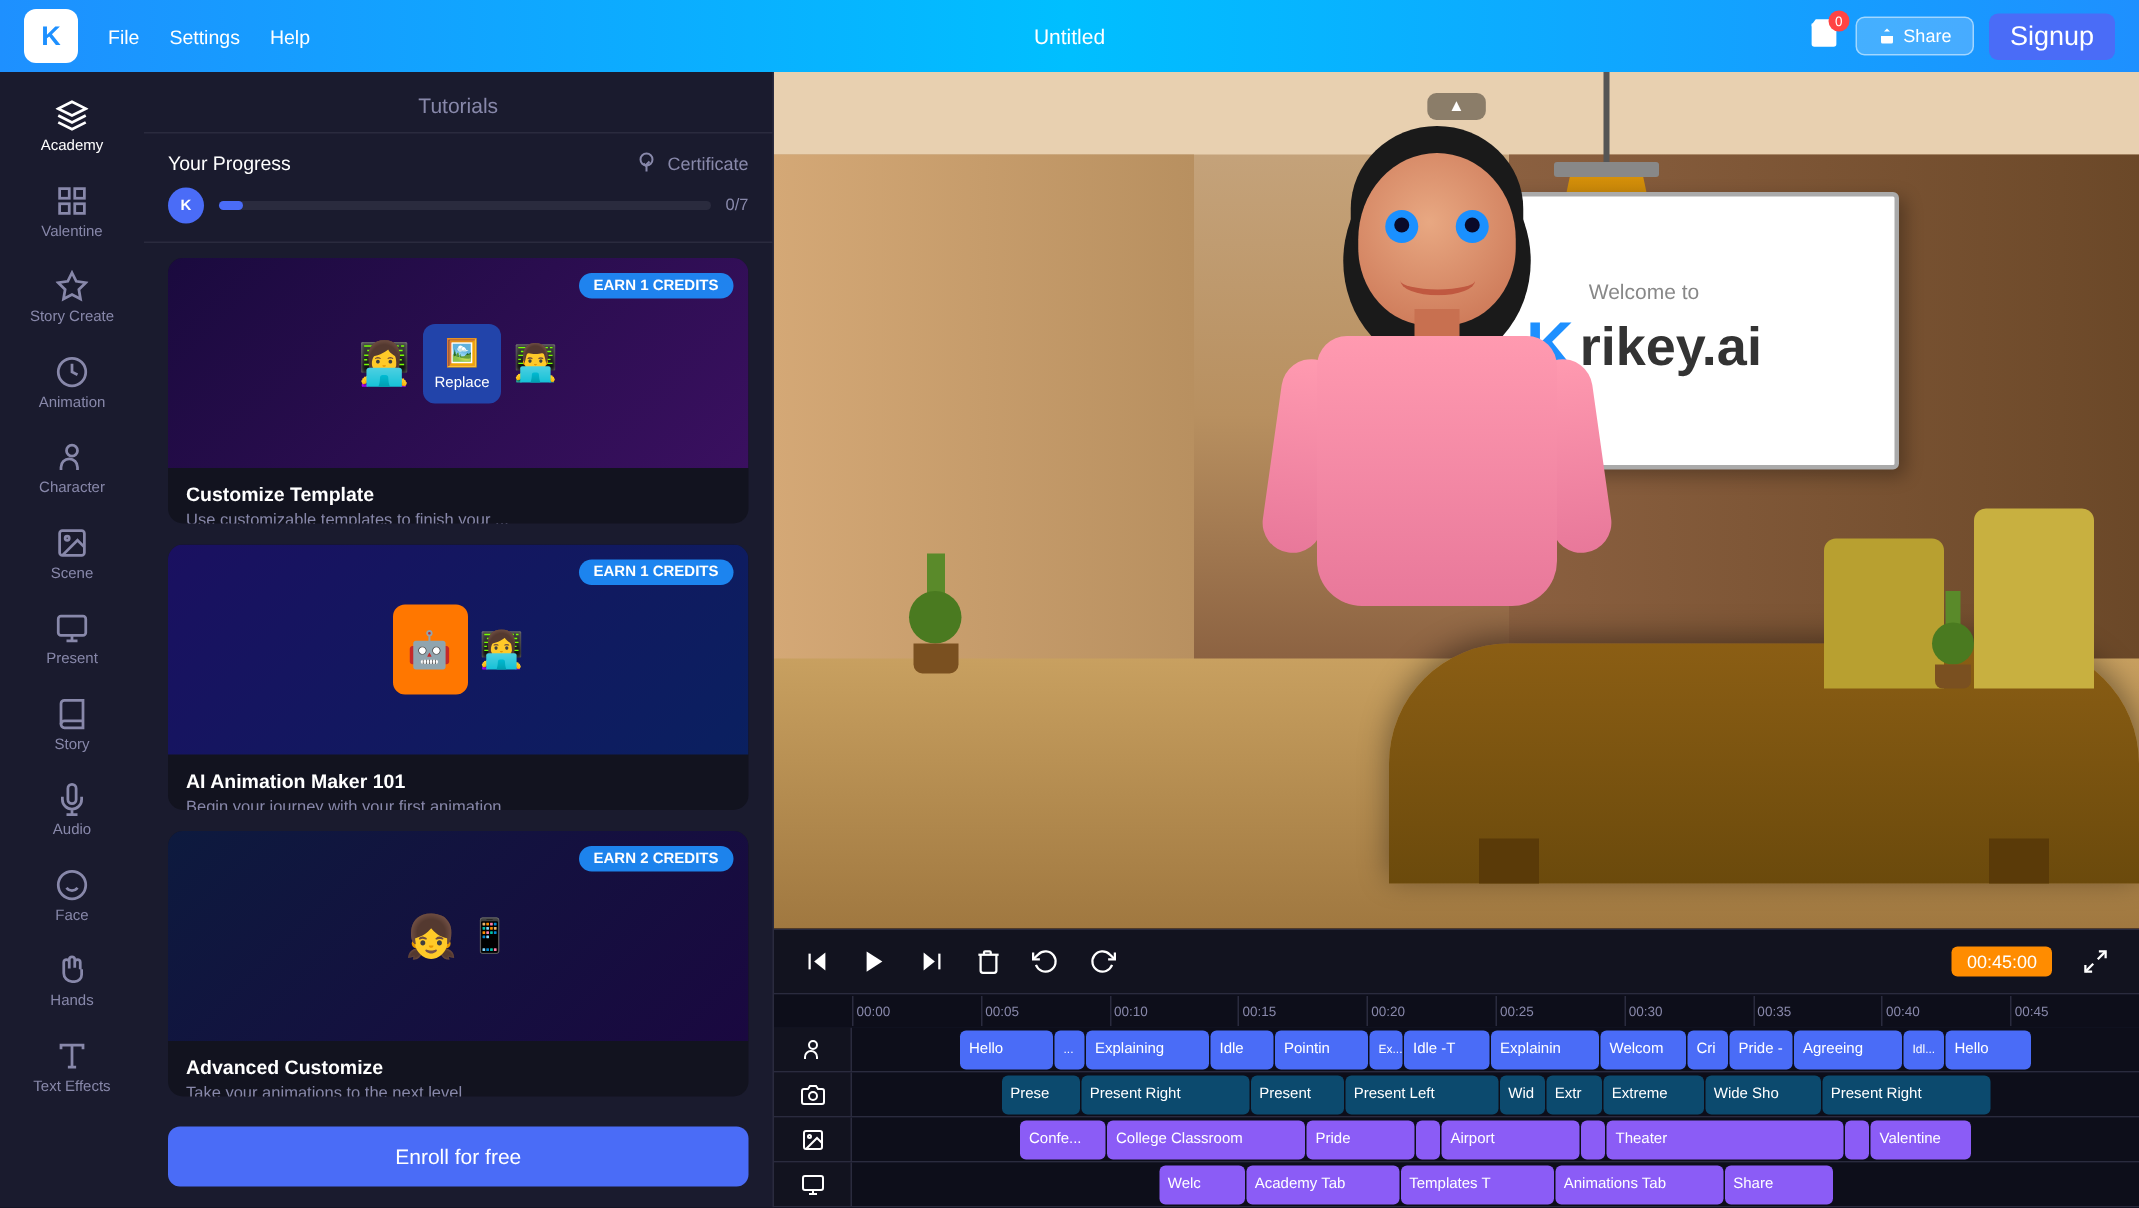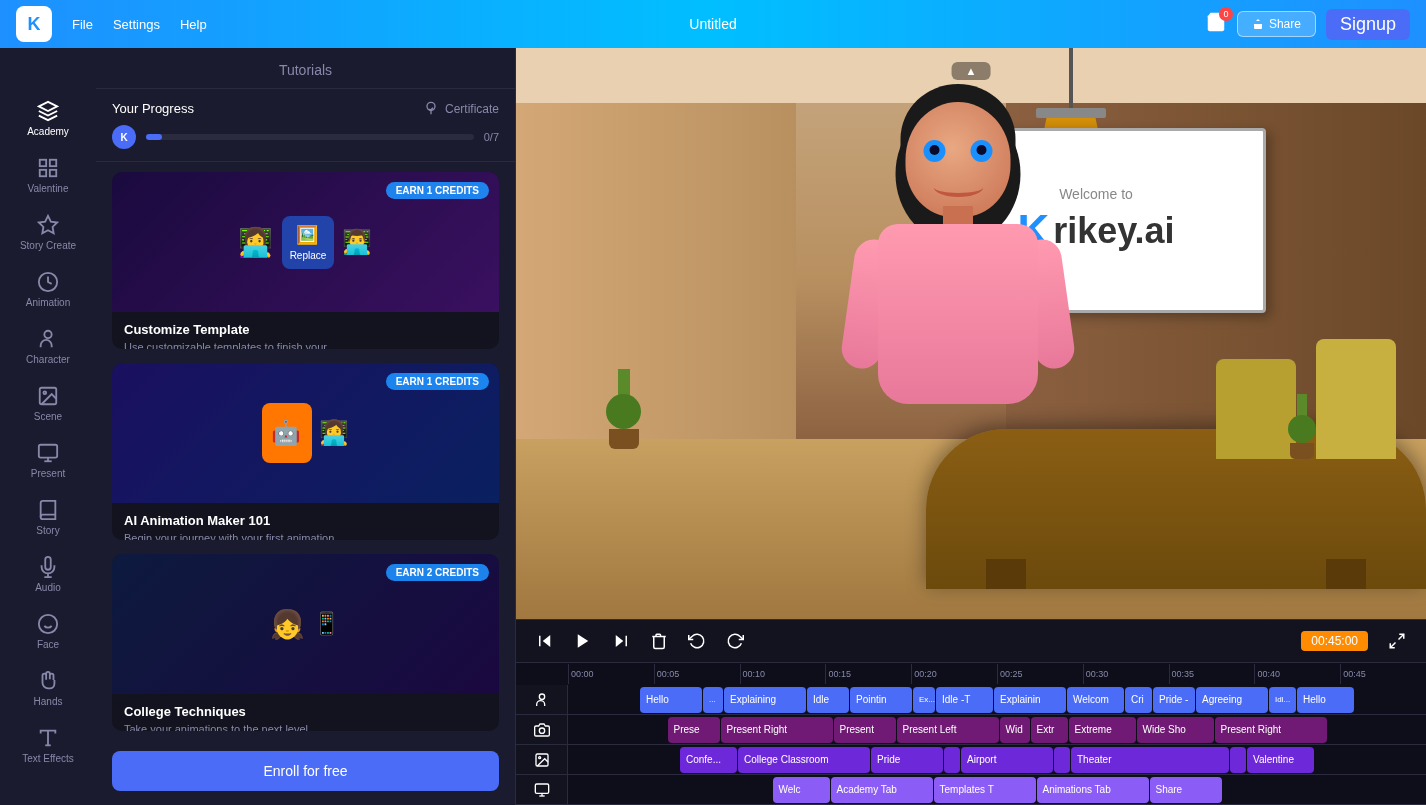--- a/index.html
+++ b/index.html
@@ -70,21 +70,20 @@
     .left-sidebar {
       width: 96px;
       background: #1a1b2e;
       display: flex;
       flex-direction: column;
       align-items: center;
       padding-top: 10px;
       gap: 4px;
       flex-shrink: 0;
       overflow-y: auto;
-      justify-content: center;
     }
     .sidebar-item {
       display: flex;
       flex-direction: column;
       align-items: center;
       padding: 8px 6px;
       cursor: pointer;
       border-radius: 8px;
       width: 88px;
       color: #8888aa;
@@ -279,22 +278,22 @@
       align-items: center;
       padding: 0 6px;
       font-size: 10px;
       color: white;
       white-space: nowrap;
       overflow: hidden;
       flex-shrink: 0;
       cursor: pointer;
     }
     .seg-blue { background: #4a6cf7; }
-    .seg-pink { background: #701a75; }
-    .seg-green { background: #6d28d9; }
+    .seg-pink { background: #0c4a6e; }
+    .seg-green { background: #8b5cf6; }
     .seg-purple { background: #8b5cf6; }
 
     
     .cards-list::-webkit-scrollbar { width: 4px; }
     .cards-list::-webkit-scrollbar-thumb { background: #3a3b5e; border-radius: 2px; }
 
     
     .card-img-1 {
       background: linear-gradient(135deg, #1a0a3e, #3a1060);
       display: flex; align-items: center; justify-content: center;
@@ -506,21 +505,21 @@
 
       <div class="course-card">
         <div class="course-card-img card-img-3">
           <div style="display:flex; gap:8px; align-items:center;">
             <div style="color:white; font-size:28px;">👧</div>
             <div style="color:white; font-size:22px;">📱</div>
           </div>
           <div class="earn-badge">EARN 2 CREDITS</div>
         </div>
         <div class="course-card-body">
-          <div class="course-card-title">College Techniques</div>
+          <div class="course-card-title">Advanced Customize</div>
           <div class="course-card-desc">Take your animations to the next level</div>
         </div>
       </div>
     </div>
 
     <button class="enroll-btn">Enroll for free</button>
   </div>
 
   <div class="preview-area">
 

